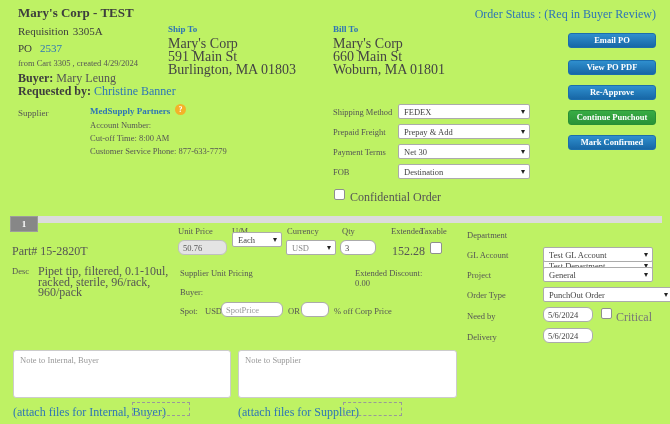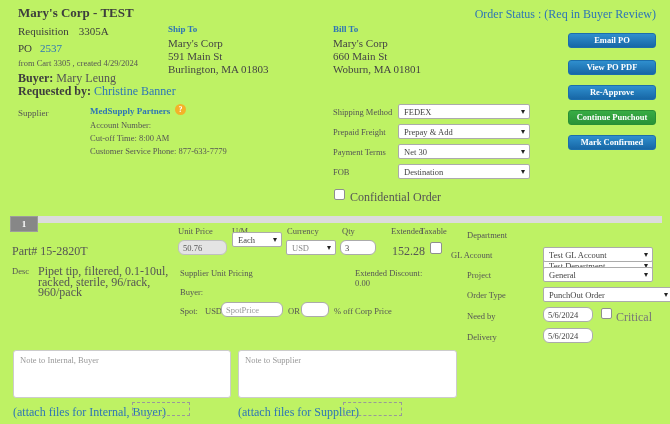--- a/index.html
+++ b/index.html
@@ -43,31 +43,31 @@
   .dashzone { position:absolute; width:58px; height:14px; border:1px dashed #999; cursor:pointer; }
 
   .itembar   { position:absolute; left:10px; top:216px; width:652px; height:7px; background:#dcdcdc; }
   .itembadge { position:absolute; left:10px; top:216px; width:28px; height:16px;
                background:#878787; border:1px solid #9c9c9c; color:#fff; font-size:9px;
                font-weight:bold; text-align:center; line-height:14px; }
 
   .help { position:absolute; width:11px; height:11px; border-radius:50%;
           background:#f3b229; color:#fff; font-size:8px; font-weight:bold;
           text-align:center; line-height:11px; cursor:pointer; }
-  .addr div { line-height:13px; font-size:11px; color:#444; }
+  .addr div { line-height:13px; font-size:14px; color:#444; }
 </style>
 </head>
 <body>
 
 <div class="page">
 
   <div class="abs dark" style="left:18px;top:5px;font-size:13px;font-weight:600;">Mary's Corp - TEST</div>
 
   <div class="abs" style="left:18px;top:25px;font-size:11px;color:#3d3d3d;">
-    <span>Requisition</span><span style="margin-left:10px;">3305A</span>
+    <span>Requisition</span><span style="margin-left:4px;">3305A</span>
   </div>
 
   <div class="abs" style="left:18px;top:42px;font-size:11px;color:#3d3d3d;">
     <span>PO</span><span class="blue" style="margin-left:8px;cursor:pointer;">2537</span>
   </div>
 
   <div class="abs lbl" style="left:18px;top:58px;">from Cart 3305 , created 4/29/2024</div>
 
   <div class="abs t85" style="left:18px;top:71px;color:#555;">
     <span class="bold dark">Buyer:</span>
@@ -177,21 +177,21 @@
 
   <div class="abs lbl" style="left:355px;top:268px;">Extended Discount:</div>
   <div class="abs lbl" style="left:355px;top:278px;">0.00</div>
 
   <div class="abs lbl" style="left:467px;top:230px;">Department</div>
   <div class="select" style="left:543px;top:227px;width:110px;margin-top:31px;">
     <span>Test Department</span>
     <span class="caret">▾</span>
   </div>
 
-  <div class="abs lbl" style="left:451px;top:250px;">GL Account</div>
+  <div class="abs lbl" style="left:467px;top:250px;">GL Account</div>
   <div class="select" style="left:543px;top:247px;width:110px;">
     <span>Test GL Account</span>
     <span class="caret">▾</span>
   </div>
 
   <div class="abs lbl" style="left:467px;top:270px;">Project</div>
   <div class="select" style="left:543px;top:267px;width:110px;">
     <span>General</span>
     <span class="caret">▾</span>
   </div>

